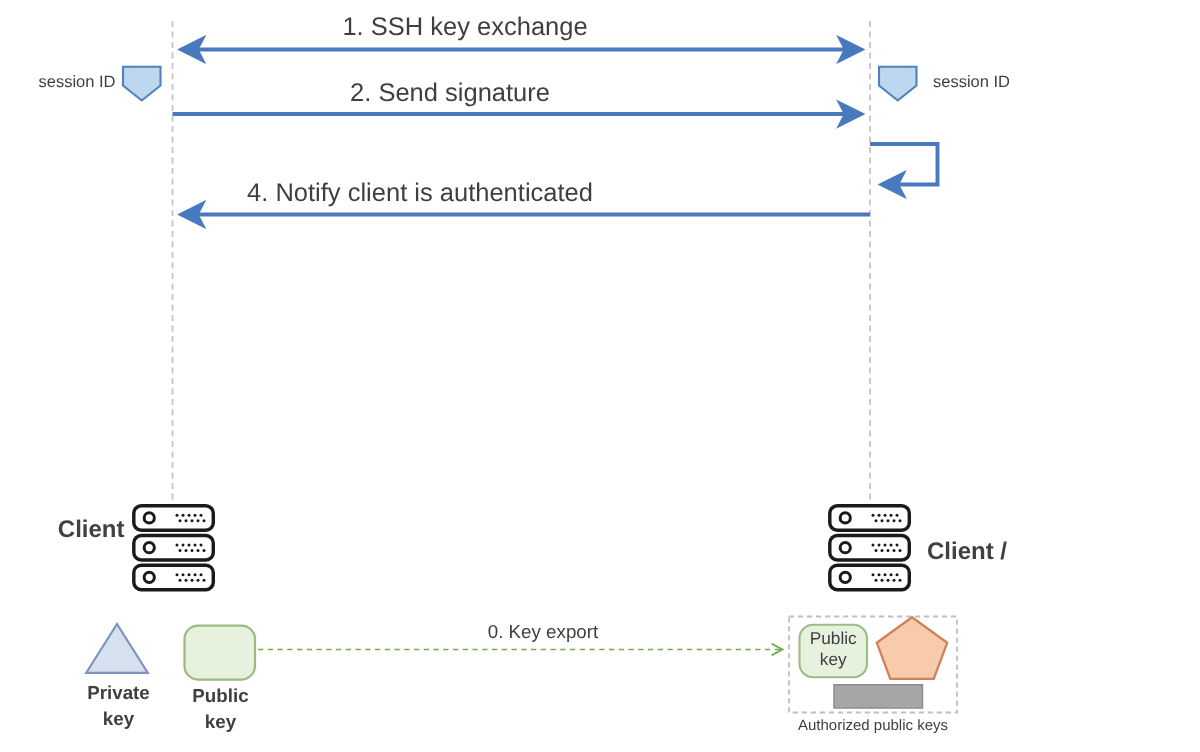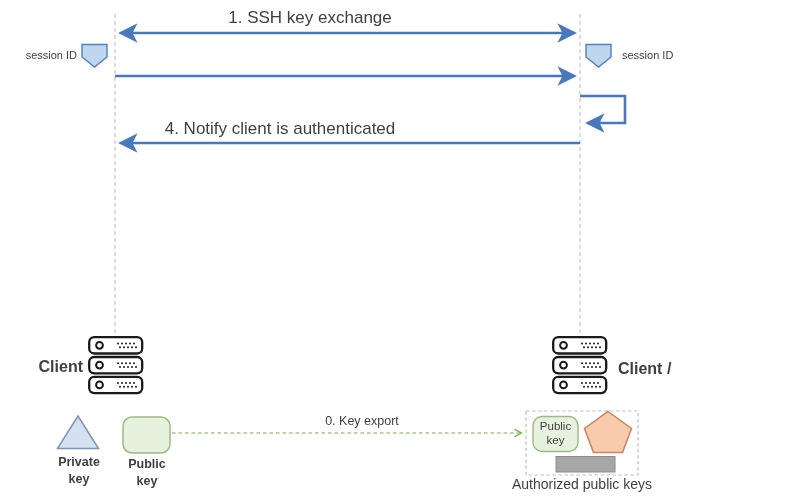--- a/index.html
+++ b/index.html
@@ -11,21 +11,21 @@
   .msg{font-size:17px;transform:translate(-50%,-50%);}
   .msg-left{font-size:17px;transform:translate(0,-50%);}
   .small{font-size:11px;color:#404040;transform:translate(0,-50%);}
   .small-r{font-size:11px;color:#404040;transform:translate(-100%,-50%);}
   .actor{font-weight:bold;font-size:16px;color:#404040;}
   .actor-r{transform:translate(-100%,-50%);}
   .actor-l{transform:translate(0,-50%);line-height:23px;}
   .keylbl{font-size:12.5px;line-height:17px;text-align:center;transform:translate(-50%,0);font-weight:bold;}
   .export{font-size:12.5px;transform:translate(-50%,-50%);}
   .tiny{font-size:11.5px;line-height:13.5px;text-align:center;transform:translate(-50%,0);}
-  .caption{font-size:14px;transform:translate(-50%,-50%);}
+  .caption{font-size:10px;transform:translate(-50%,-50%);}
 </style>
 </head>
 <body>
 
 <div class="stage">
 
   <svg width="800" height="501" viewBox="0 0 800 501">
     <defs>
       <marker id="ab" viewBox="0 0 10 10" refX="8.5" refY="5" markerWidth="7.5" markerHeight="7.5" orient="auto-start-reverse">
         <path d="M0,0 L10,5 L0,10 L2.6,5 Z" fill="#4878BD"></path>
@@ -96,28 +96,29 @@
     <line x1="172" y1="433" x2="521" y2="433" stroke="#70AD47" stroke-width="1.1" stroke-dasharray="3.5 3" marker-end="url(#ag)"></line>
 
     <rect x="526" y="411" width="112" height="64" fill="#fff" stroke="#C0C0C0" stroke-width="1.2" stroke-dasharray="3.5 2.5"></rect>
     <rect x="533" y="416.5" width="45" height="35" rx="9" fill="#E6F1DE" stroke="#9BBB84" stroke-width="1.4"></rect>
     <path d="M608,411.5 L631.5,428.5 L622.5,452.5 L593.5,452.5 L584.5,428.5 Z" fill="#F8CBAD" stroke="#D0805A" stroke-width="1.5"></path>
     <rect x="556" y="456.5" width="59" height="15.5" fill="#A6A6A6" stroke="#8C8C8C" stroke-width="1"></rect>
   </svg>
 
   
   <div class="lbl msg" style="left:310px;top:18px;">1. SSH key exchange</div>
+  <div class="lbl msg" style="left:300px;top:62px;">2. Send signature</div>
   <div class="lbl msg" style="left:280px;top:129px;">4. Notify client is authenticated</div>
 
   
   <div class="lbl small-r" style="left:77px;top:55px;">session ID</div>
   <div class="lbl small" style="left:622px;top:55px;">session ID</div>
 
   
-  <div class="lbl actor actor-r" style="left:83px;top:367px;text-align:right;">Client</div>
+  <div class="lbl actor actor-r" style="left:83px;top:354px;text-align:right;">Client</div>
   <div class="lbl actor actor-l" style="left:618px;top:368px;">
     <div>Client /</div>
   </div>
 
   
   <div class="lbl keylbl" style="left:79px;top:454px;">
     <div>Private</div>
     <div>key</div>
   </div>
   <div class="lbl keylbl" style="left:147px;top:456px;">

